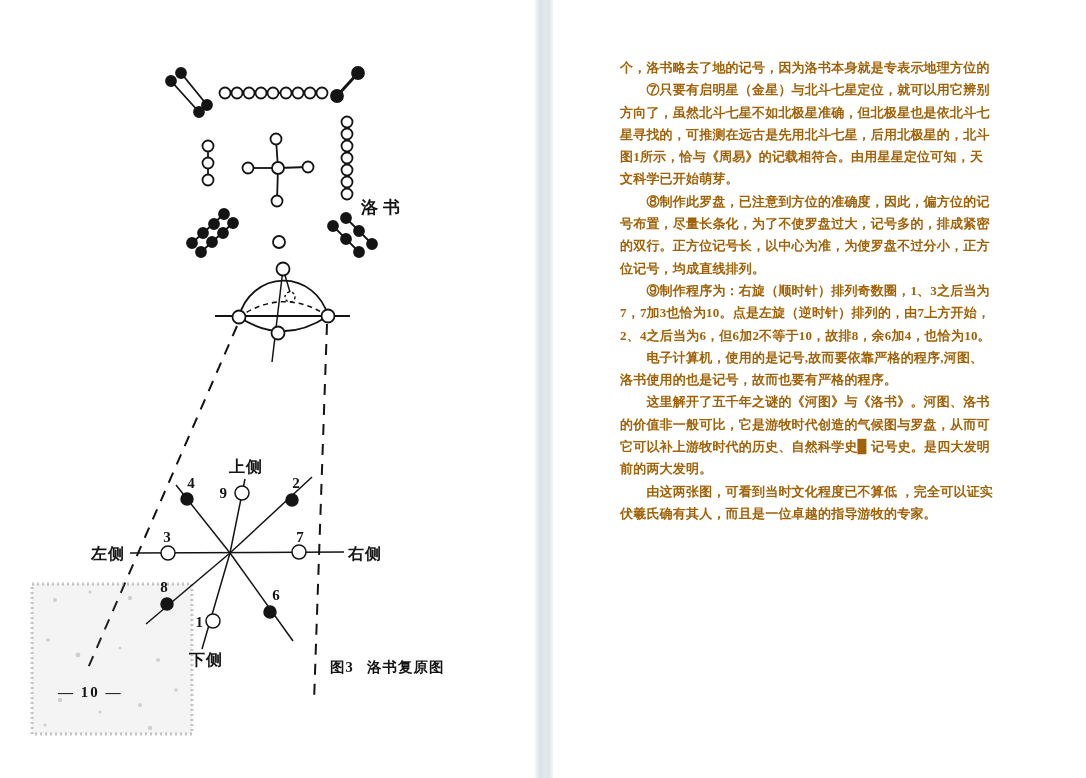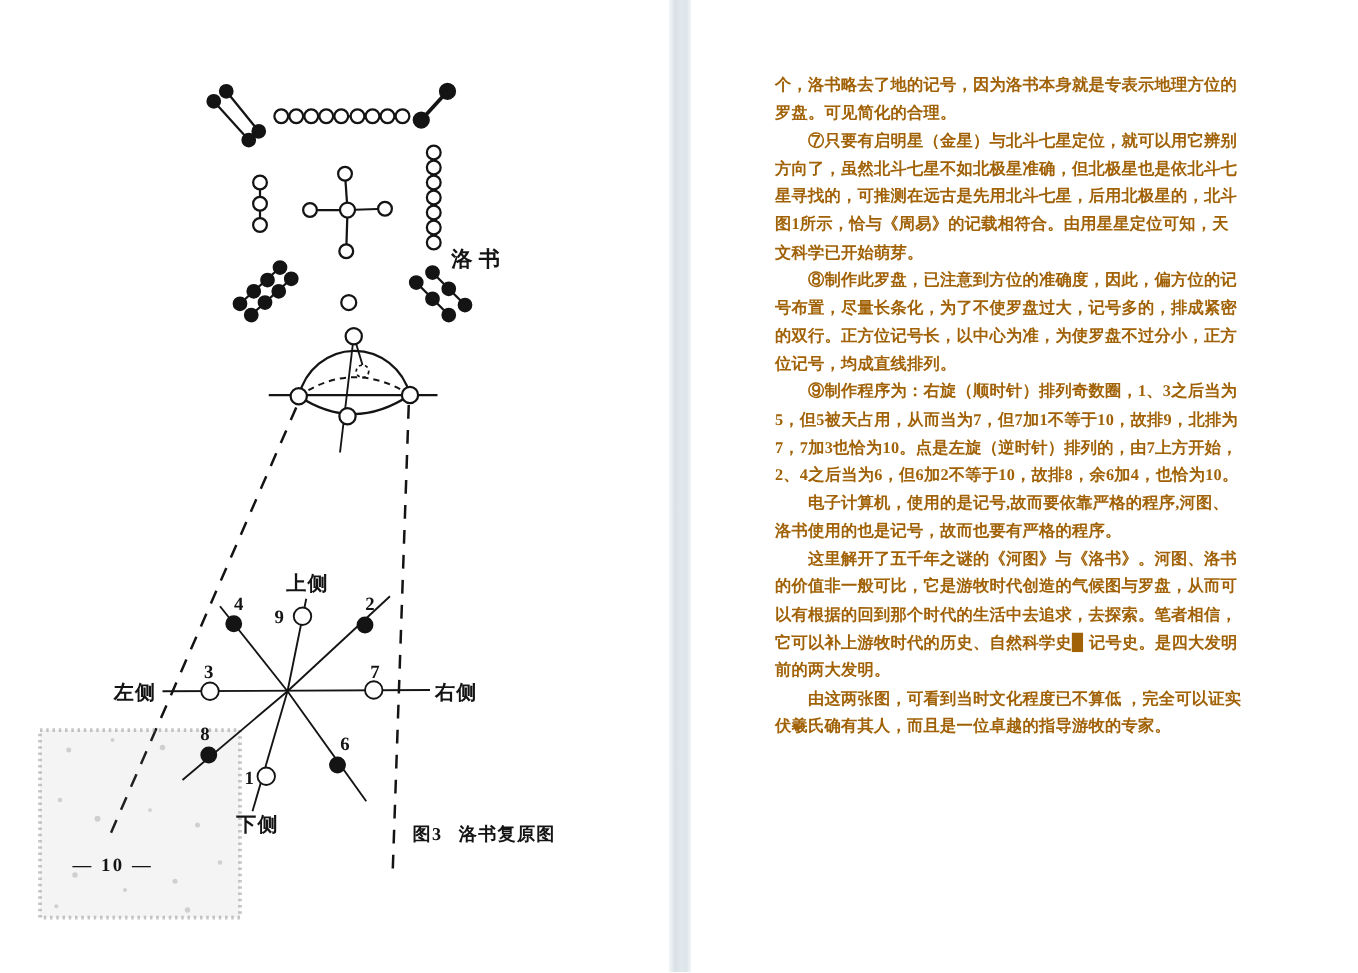--- a/index.html
+++ b/index.html
@@ -201,39 +201,36 @@
 
       <text class="pageno" x="58" y="697">— 10 —</text>
     </svg>
   </div>
 
   <div class="gutter"></div>
 
   <div class="page page-right">
     <div class="textcol">
       <div class="tl">个，洛书略去了地的记号，因为洛书本身就是专表示地理方位的</div>
-      <div class="tl">罗盘。可见简化的合理。</div>
       <div class="tl">　　⑦只要有启明星（金星）与北斗七星定位，就可以用它辨别</div>
       <div class="tl">方向了，虽然北斗七星不如北极星准确，但北极星也是依北斗七</div>
       <div class="tl">星寻找的，可推测在远古是先用北斗七星，后用北极星的，北斗</div>
       <div class="tl">图1所示，恰与《周易》的记载相符合。由用星星定位可知，天</div>
       <div class="tl">文科学已开始萌芽。</div>
       <div class="tl">　　⑧制作此罗盘，已注意到方位的准确度，因此，偏方位的记</div>
       <div class="tl">号布置，尽量长条化，为了不使罗盘过大，记号多的，排成紧密</div>
       <div class="tl">的双行。正方位记号长，以中心为准，为使罗盘不过分小，正方</div>
       <div class="tl">位记号，均成直线排列。</div>
       <div class="tl">　　⑨制作程序为：右旋（顺时针）排列奇数圈，1、3之后当为</div>
-      <div class="tl">5，但5被天占用，从而当为7，但7加1不等于10，故排9，北排为</div>
       <div class="tl">7，7加3也恰为10。点是左旋（逆时针）排列的，由7上方开始，</div>
       <div class="tl">2、4之后当为6，但6加2不等于10，故排8，余6加4，也恰为10。</div>
       <div class="tl">　　电子计算机，使用的是记号,故而要依靠严格的程序,河图、</div>
       <div class="tl">洛书使用的也是记号，故而也要有严格的程序。</div>
       <div class="tl">　　这里解开了五千年之谜的《河图》与《洛书》。河图、洛书</div>
       <div class="tl">的价值非一般可比，它是游牧时代创造的气候图与罗盘，从而可</div>
-      <div class="tl">以有根据的回到那个时代的生活中去追求，去探索。笔者相信，</div>
       <div class="tl">它可以补上游牧时代的历史、自然科学史▉ 记号史。是四大发明</div>
       <div class="tl">前的两大发明。</div>
       <div class="tl">　　由这两张图，可看到当时文化程度已不算低 ，完全可以证实</div>
       <div class="tl">伏羲氏确有其人，而且是一位卓越的指导游牧的专家。</div>
     </div>
   </div>
 
 </div>
 
 </body></html>

